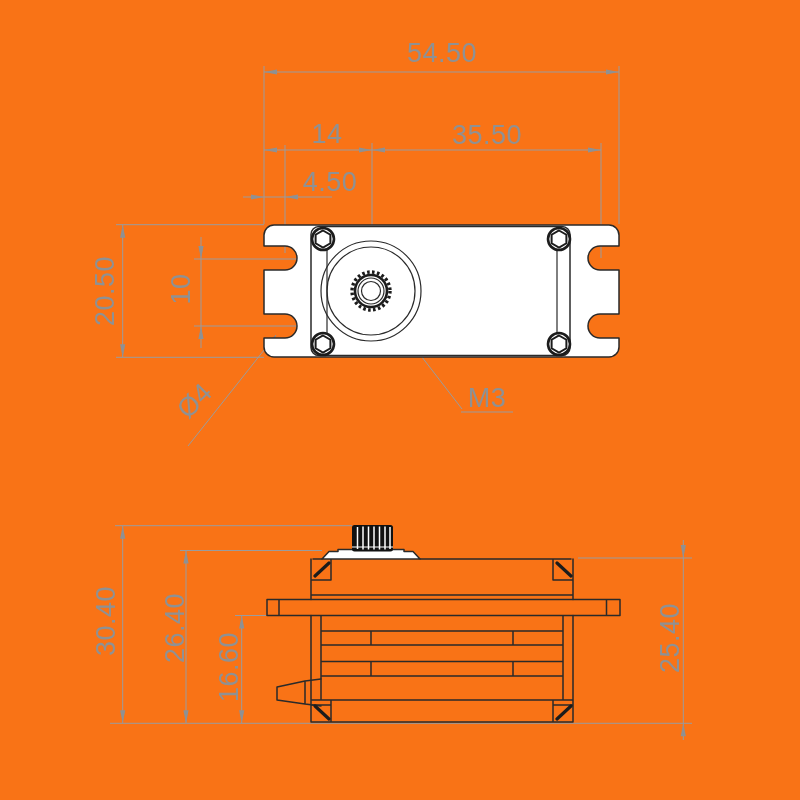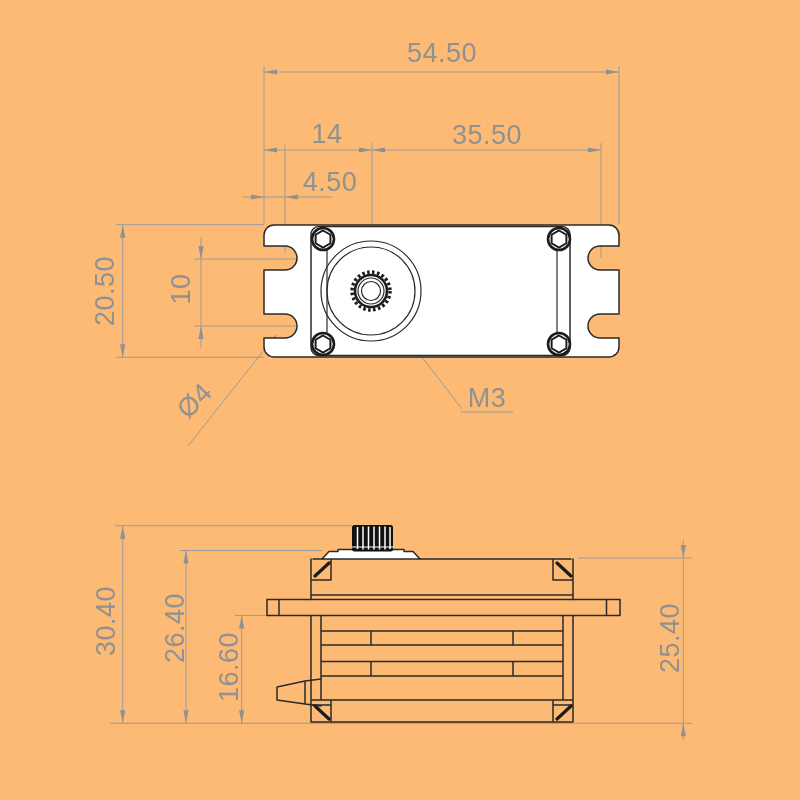--- a/index.html
+++ b/index.html
@@ -1,16 +1,16 @@
 <!DOCTYPE html>
 <html><head>
 <meta charset="utf-8">
 <style>
   html,body{margin:0;padding:0;background:#fff;}
-  .stage{width:800px;height:800px;position:relative;background:#fdba74;overflow:hidden;}
+  .stage{width:800px;height:800px;position:relative;background:#f97316;overflow:hidden;}
   svg{display:block;}
   .part{stroke:#2a2a2a;stroke-width:1.5;fill:none;stroke-linecap:round;stroke-linejoin:round;}
   .part-thin{stroke:#2a2a2a;stroke-width:1.2;fill:none;}
   .part-thick{stroke:#1c1c1c;stroke-width:3.2;fill:none;stroke-linecap:round;}
   .dimline{stroke:#9a9c9e;stroke-width:1;fill:none;}
   .dimarrow{fill:#8f9193;stroke:none;}
   .leaderarrow{fill:#7c7e80;stroke:none;}
   .leaderarrow-dark{fill:#3a3a3a;stroke:none;}
   .dimtext{font-family:"Liberation Sans",sans-serif;font-size:27px;fill:#8f9193;letter-spacing:.5px;}
   .whitefill{fill:#ffffff;}

